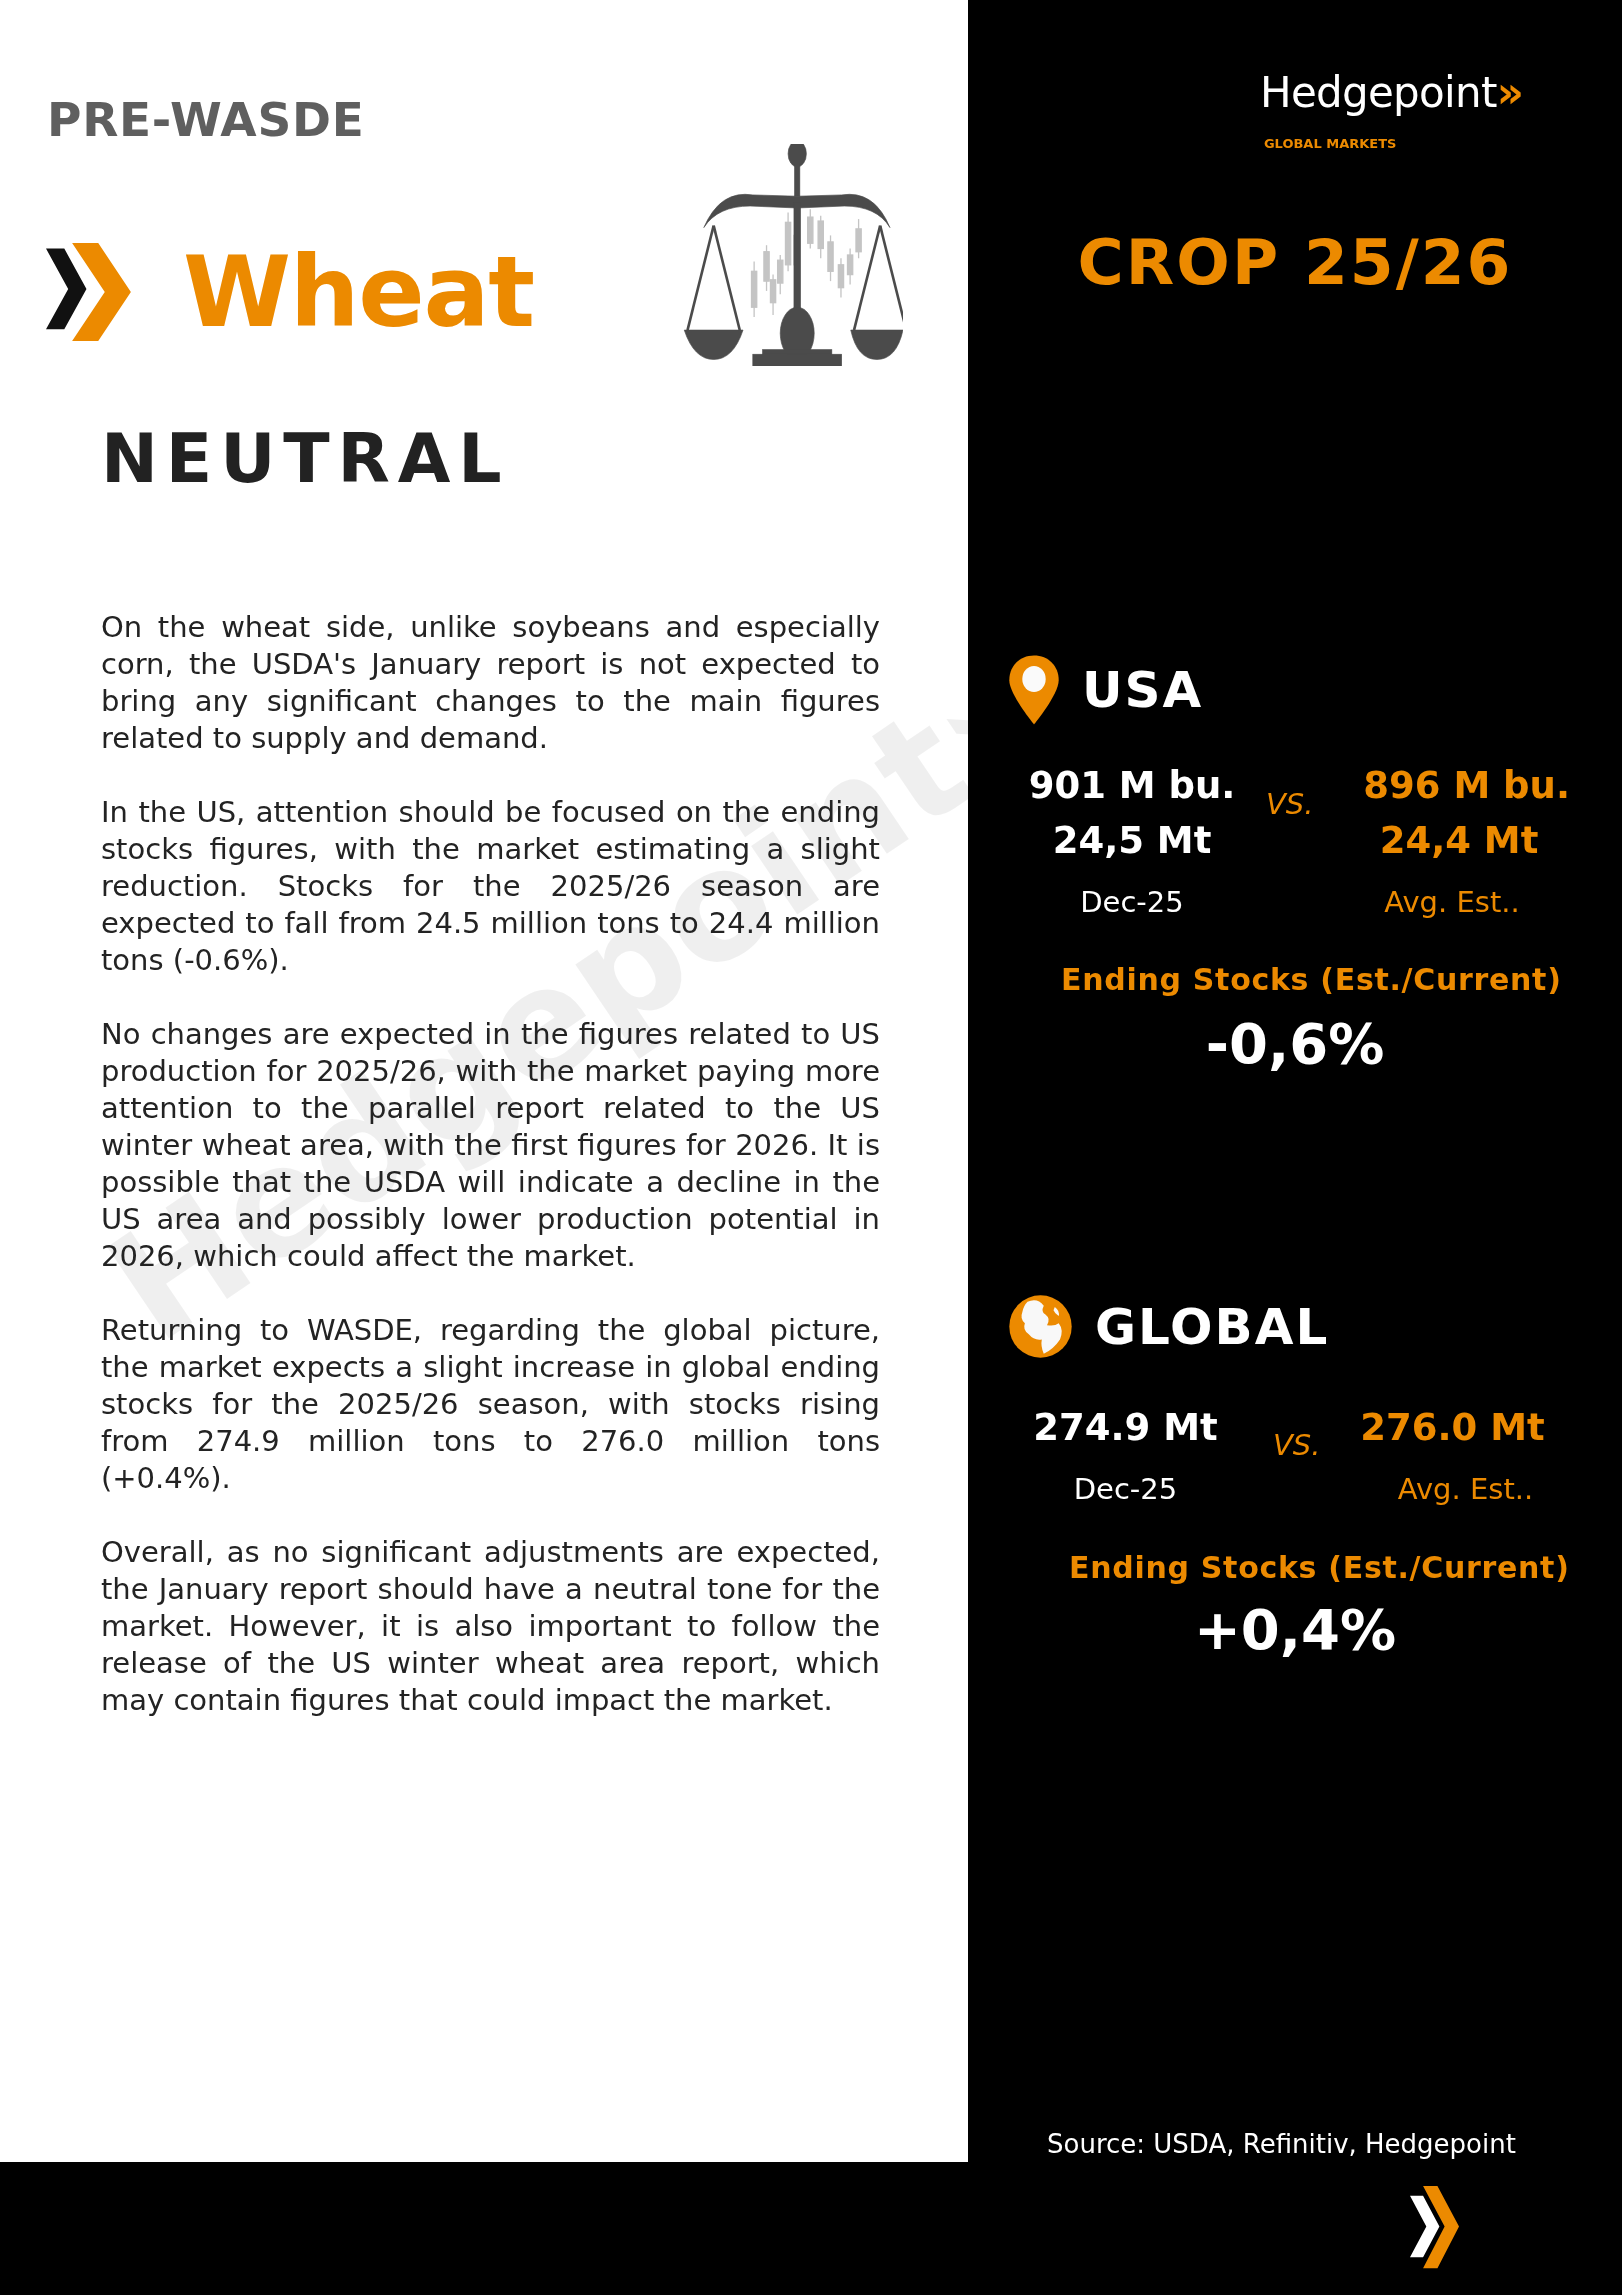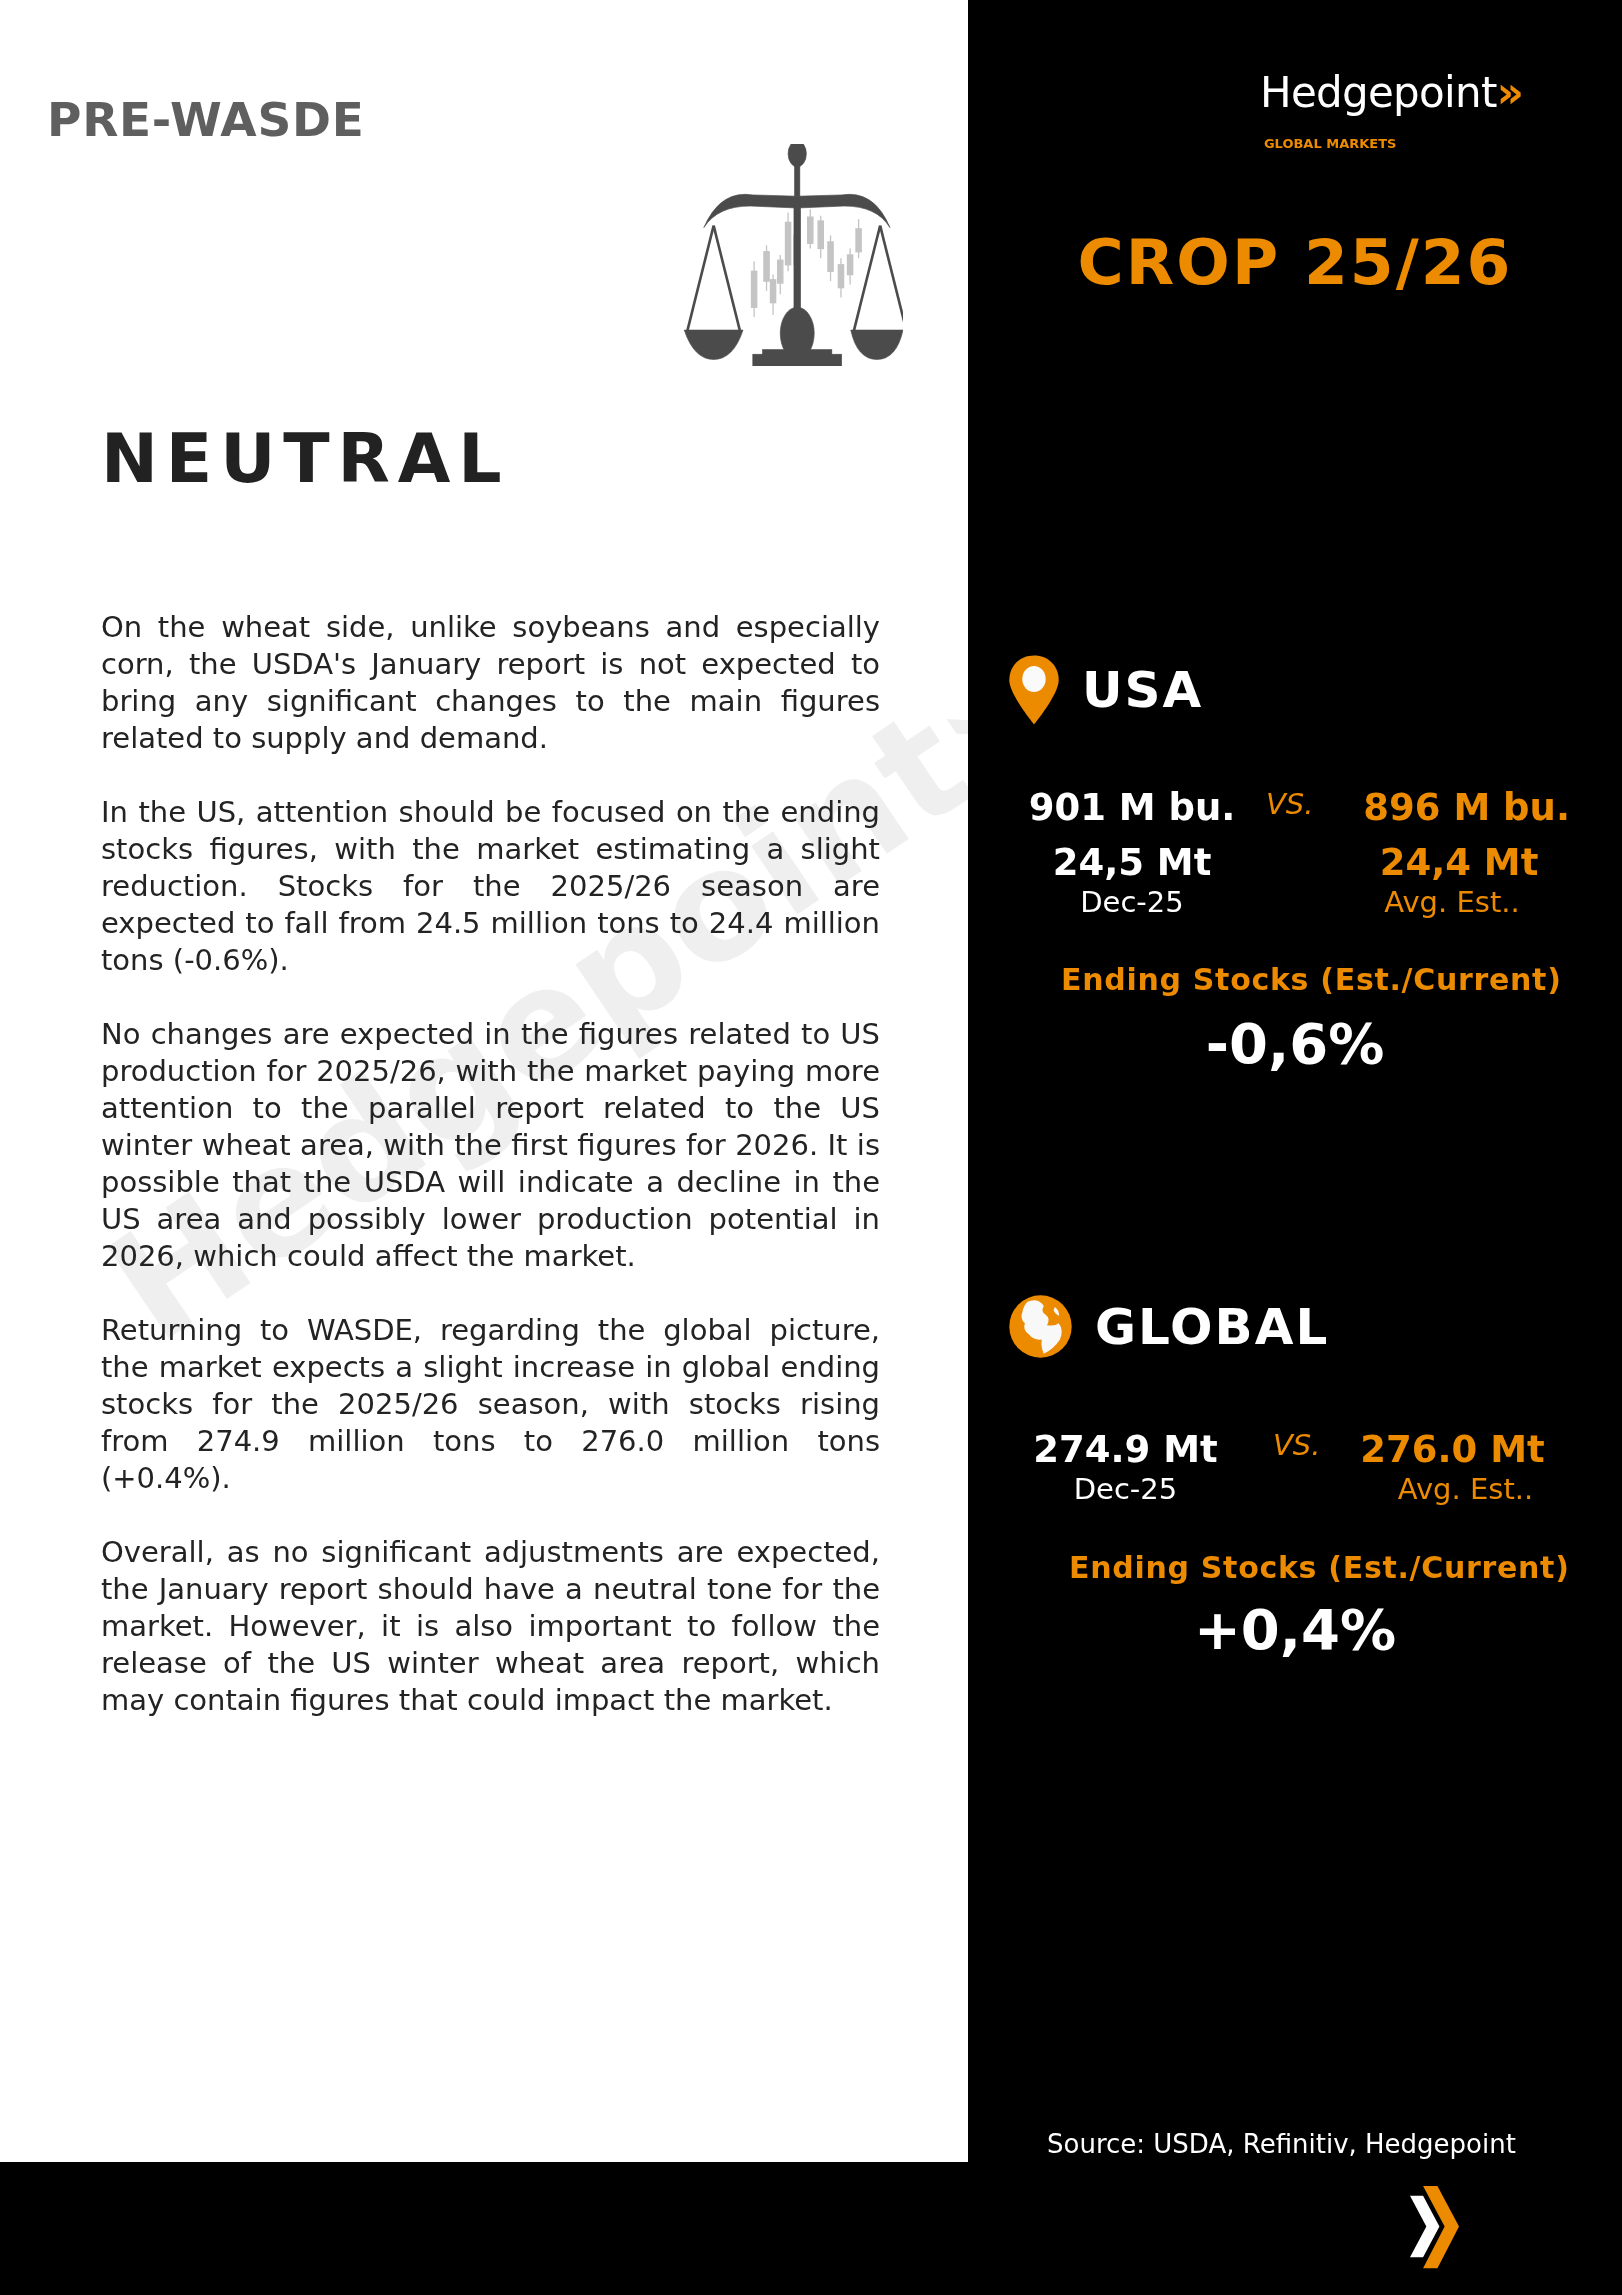--- a/index.html
+++ b/index.html
@@ -28,40 +28,47 @@
   .logo { position: absolute; left: 1260px; top: 72px; }
   .logo-name { font-size: 42px; color: #fff; letter-spacing: -0.7px; line-height: 1; }
   .logo-name .arrow { color: #ec8a00; font-weight: bold; }
   .logo-sub { font-size: 13px; font-weight: bold; color: #ec8a00; margin-top: 22px; margin-left: 3.9px; }
 
   .crop-title { position: absolute; left: 968px; width: 654px; top: 226px; text-align: center; font-size: 63px; font-weight: bold; color: #ec8a00; letter-spacing: 2px; }
 
   .region-header { position: absolute; left: 1008px; display: flex; align-items: center; }
   .region-label { font-size: 50px; font-weight: bold; color: #fff; letter-spacing: 2px; margin-left: 22px; }
 
-  .val { position: absolute; font-size: 37px; font-weight: bold; text-align: center; margin-top: 22px; }
+  .val { position: absolute; font-size: 37px; font-weight: bold; text-align: center; }
   .val.white { color: #fff; }
   .val.orange { color: #ec8a00; }
   .sub { position: absolute; font-size: 29px; text-align: center; }
   .sub.white { color: #fff; }
   .sub.orange { color: #ec8a00; }
   .vs { position: absolute; font-size: 29px; font-style: italic; color: #ec8a00; }
 
   .metric-label { position: absolute; font-size: 30px; font-weight: bold; color: #ec8a00; letter-spacing: 0.7px; }
   .pct { position: absolute; font-size: 56px; font-weight: bold; color: #fff; }
 
   .source { position: absolute; left: 1047px; top: 2129px; font-size: 26px; color: #fff; }
   .footer-chevrons { position: absolute; left: 1410px; top: 2186px; width: 98px; height: 85px; }
 </style>
 </head>
 <body>
 
 <div class="left-panel">
   <div class="pre-title">PRE-WASDE</div>
 
+  <div class="wheat-row">
+    <svg class="wheat-chevrons" viewBox="0 0 170 150">
+      <polygon points="0,30 28,30 62,95 28,160 0,160 34,95" fill="#111" transform="translate(0,-20) scale(1,0.95)"></polygon>
+      <polygon points="40,0 80,0 130,75 80,150 40,150 90,75" fill="#ec8a00"></polygon>
+    </svg>
+    <div class="wheat-title">Wheat</div>
+  </div>
 
   <svg class="scale-icon" viewBox="0 0 340 340">
 
     <g fill="#c4c4c4" stroke="#c4c4c4" stroke-width="2">
       <line x1="112" y1="180" x2="112" y2="265"></line>
         <rect x="108" y="195" width="8" height="55"></rect>
       <line x1="131" y1="155" x2="131" y2="225"></line>
         <rect x="127" y="165" width="8" height="45"></rect>
       <line x1="141" y1="200" x2="141" y2="262"></line>
         <rect x="137" y="208" width="8" height="35"></rect>

